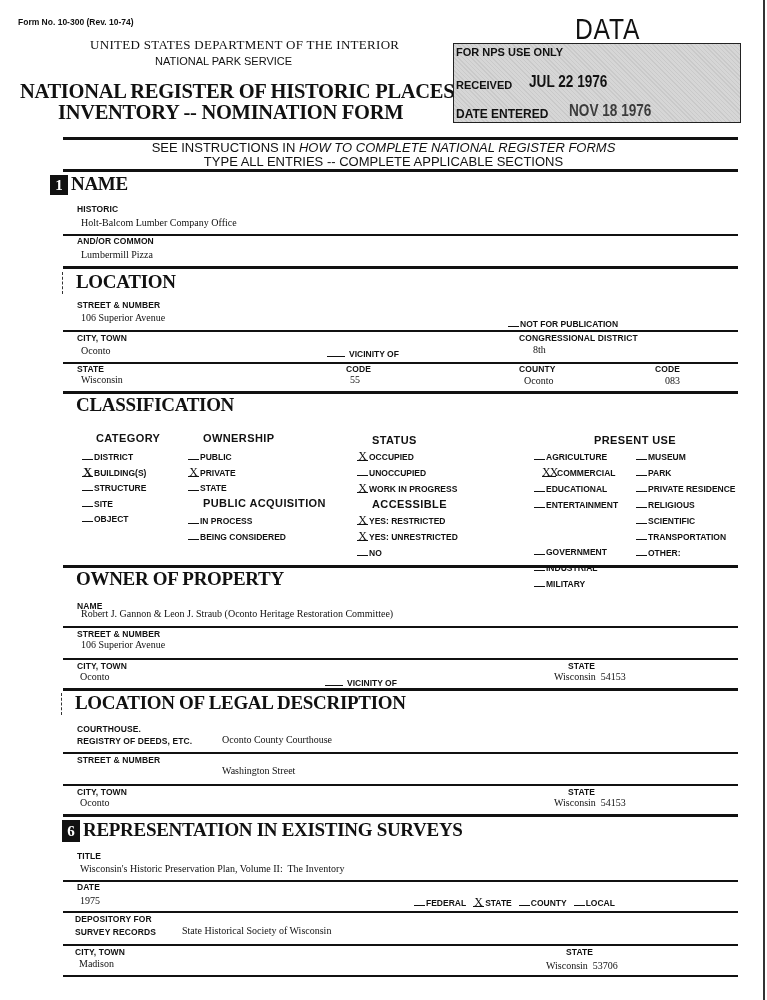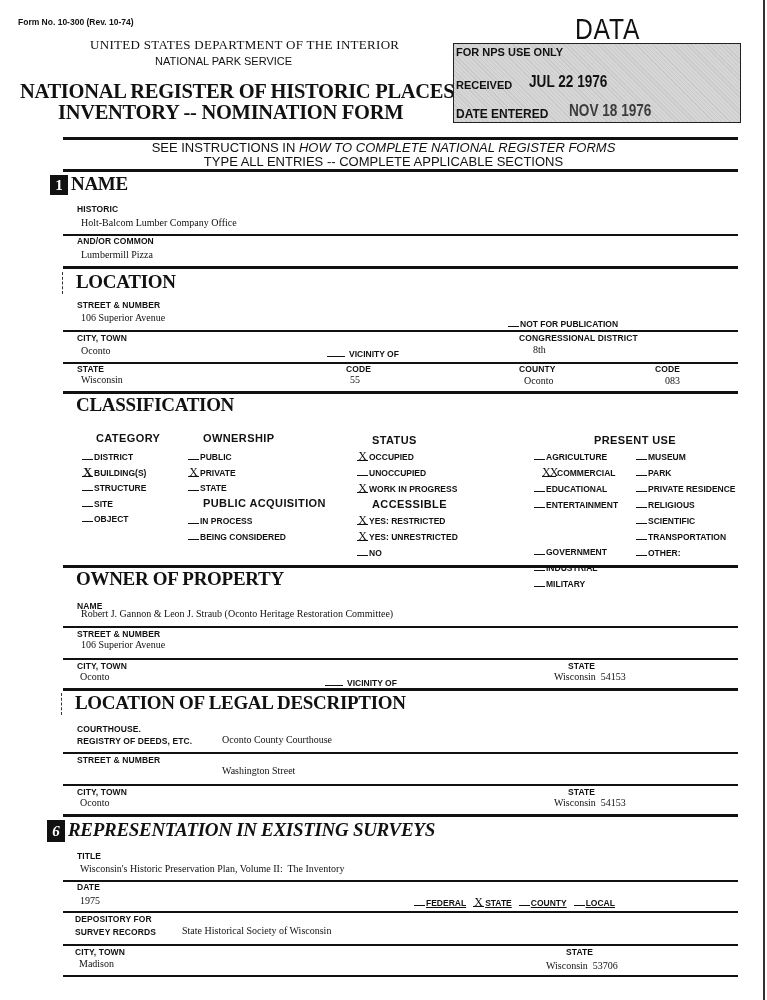--- a/index.html
+++ b/index.html
@@ -160,29 +160,29 @@
 <div class="rule thin" style="top:752px;"></div>
 <div class="abs lbl" style="left:77px;top:755px;">STREET &amp; NUMBER</div>
 <div class="abs val" style="left:222px;top:765px;">Washington Street</div>
 <div class="rule thin" style="top:784px;"></div>
 <div class="abs lbl" style="left:77px;top:787px;">CITY, TOWN</div>
 <div class="abs val" style="left:80px;top:797px;">Oconto</div>
 <div class="abs lbl" style="left:568px;top:787px;">STATE</div>
 <div class="abs val" style="left:554px;top:797px;white-space:pre;">Wisconsin  54153</div>
 <div class="rule thick" style="top:814px;"></div>
 
-<div class="abs" style="left:47px;top:819px;font-style:italic;">
+<div class="abs" style="left:62px;top:819px;">
   <span class="numbox" style="height:22px;line-height:22px;">6</span><span class="sec-title" style="margin-left:3px;">REPRESENTATION IN EXISTING SURVEYS</span>
 </div>
 <div class="abs lbl" style="left:77px;top:851px;">TITLE</div>
 <div class="abs val" style="left:80px;top:863px;white-space:pre;">Wisconsin's Historic Preservation Plan, Volume II:  The Inventory</div>
 <div class="rule thin" style="top:880px;"></div>
 <div class="abs lbl" style="left:77px;top:882px;">DATE</div>
 <div class="abs val" style="left:80px;top:895px;">1975</div>
-<div class="abs" style="left:414px;top:898px;display:flex;gap:7px;text-decoration:underline;">
+<div class="abs" style="left:414px;top:898px;display:flex;gap:7px;">
   <div class="opt"><span class="blank"></span><span>FEDERAL</span></div>
   <div class="opt"><span class="mark">X</span><span>STATE</span></div>
   <div class="opt"><span class="blank"></span><span>COUNTY</span></div>
   <div class="opt"><span class="blank"></span><span>LOCAL</span></div>
 </div>
 <div class="rule thin" style="top:911px;"></div>
 <div class="abs lbl" style="left:75px;top:914px;">DEPOSITORY FOR</div>
 <div class="abs lbl" style="left:75px;top:927px;">SURVEY RECORDS</div>
 <div class="abs val" style="left:182px;top:925px;">State Historical Society of Wisconsin</div>
 <div class="rule thin" style="top:944px;"></div>

